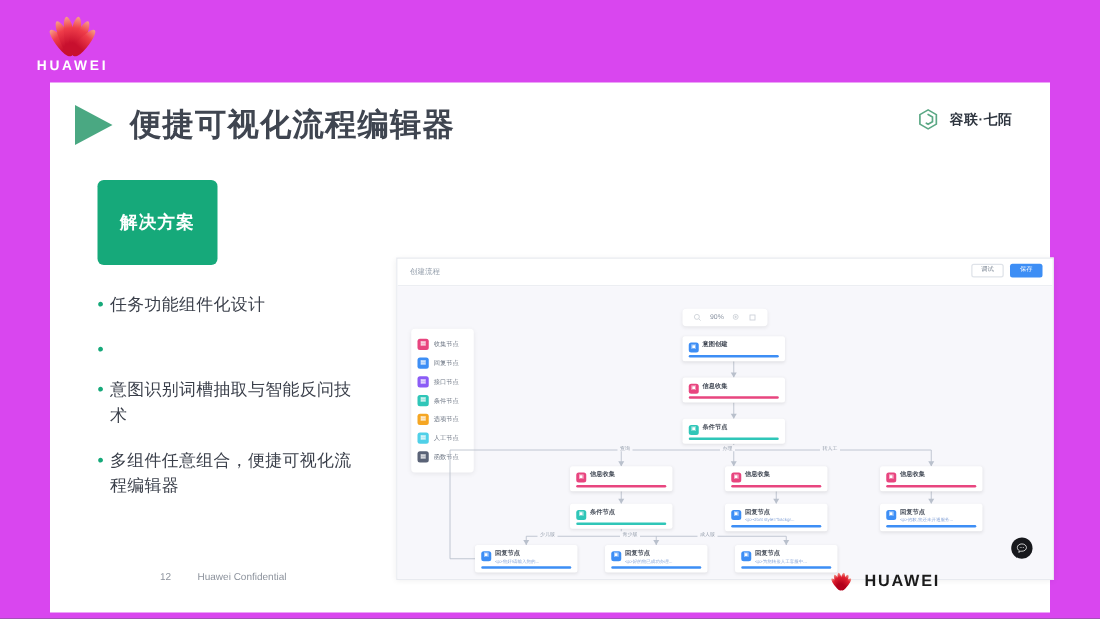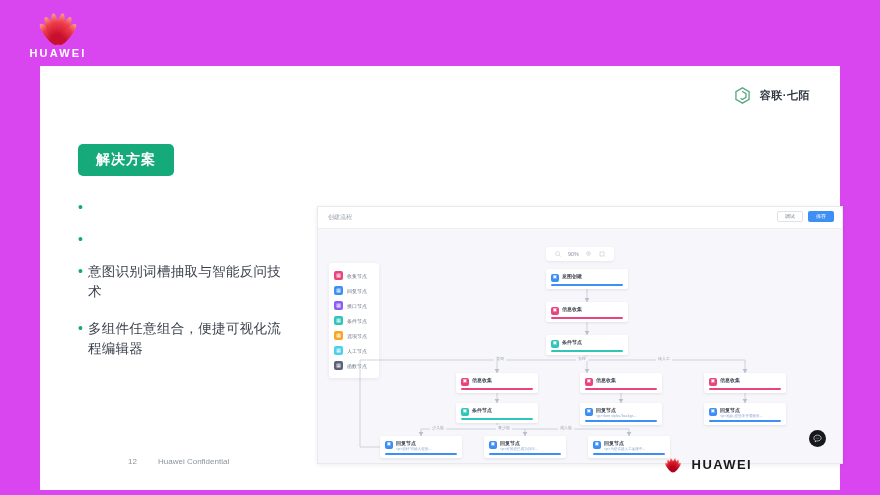--- a/index.html
+++ b/index.html
@@ -61,21 +61,21 @@
   }
 
   
   .brand { position: absolute; right: 30px; top: 20px; display: flex; align-items: center; gap: 8px; }
   .brand-text { font-size: 11px; color: #2f3640; font-weight: bold; letter-spacing: .5px; }
 
   
   .left-col { position: absolute; left: 38px; top: 78px; width: 210px; }
   .pill {
     display: inline-block; background: #16a97a; color: #fff;
-    font-size: 14px; font-weight: bold; padding: 7px 18px;
+    font-size: 14px; font-weight: bold; padding: 25px 18px;
     border-radius: 5px; letter-spacing: 1px;
   }
   .bullets { margin-top: 22px; }
   .bullet { display: flex; margin-bottom: 16px; }
   .bullet-dot { color: #16a97a; font-size: 14px; line-height: 1; margin-right: 5px; margin-top: 2px; }
   .bullet-text { font-size: 13.5px; color: #3a3f4a; line-height: 1.5; letter-spacing: .3px; }
 
   
   .app {
     position: absolute; left: 277px; top: 140px;
@@ -183,34 +183,39 @@
       <div class="petal p4"></div>
         <div class="petal p5"></div>
         <div class="petal p6"></div>
     </div>
     <div class="hw-word-top">HUAWEI</div>
   </div>
 
 
   <div class="card">
 
+    <div class="title-row">
+      <div class="green-arrow"></div>
+      <div class="slide-title">便捷可视化流程编辑器</div>
+    </div>
 
     <div class="brand">
       <svg width="19" height="19" viewBox="0 0 24 24">
         <path d="M12 2.4 L20.3 7.2 L20.3 16.8 L12 21.6 L3.7 16.8 L3.7 7.2 Z" fill="none" stroke="#5ba885" stroke-width="1.7"></path>
         <path d="M12 7 L16.4 9.6 L16.4 14.4 L12 17 L10.2 15.9" fill="none" stroke="#5ba885" stroke-width="1.7" stroke-linecap="round"></path>
       </svg>
       <div class="brand-text">容联·七陌</div>
     </div>
 
     <div class="left-col">
       <div class="pill">解决方案</div>
       <div class="bullets">
         <div class="bullet">
           <span class="bullet-dot">•</span>
+          <span class="bullet-text">任务功能组件化设计</span>
         </div>
         <div class="bullet">
           <span class="bullet-dot">•</span>
         </div>
         <div class="bullet">
           <span class="bullet-dot">•</span>
           <span class="bullet-text">意图识别词槽抽取与智能反问技术</span>
         </div>
         <div class="bullet">
           <span class="bullet-dot">•</span>

